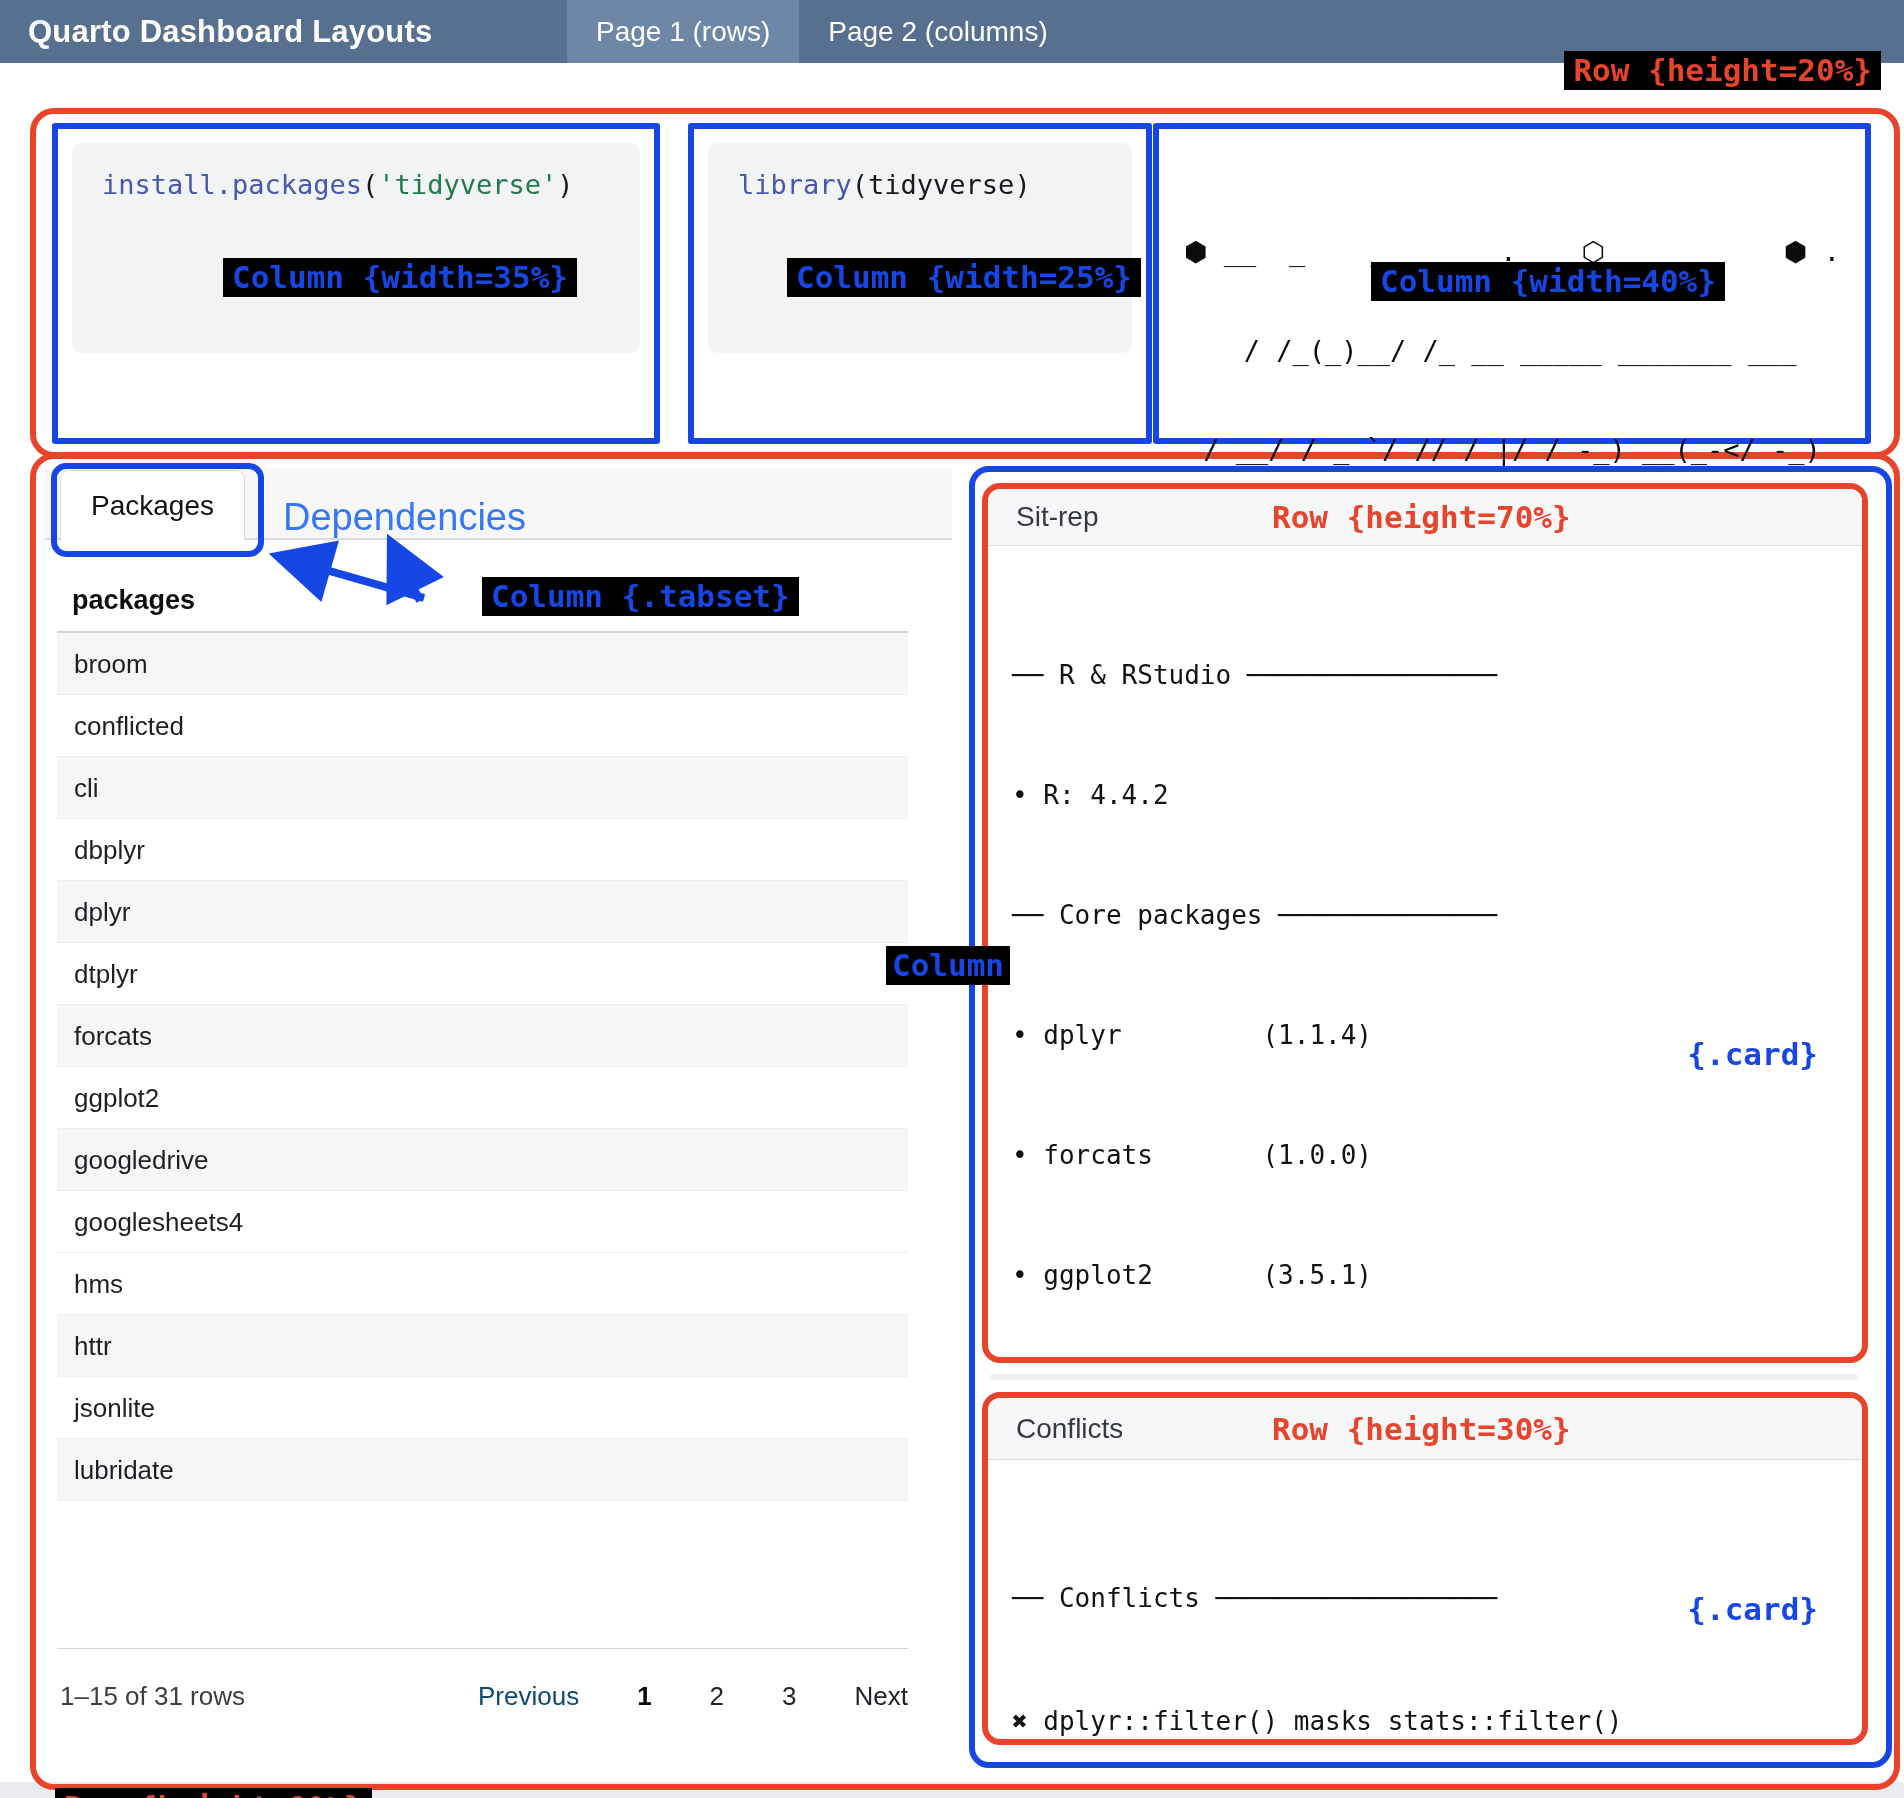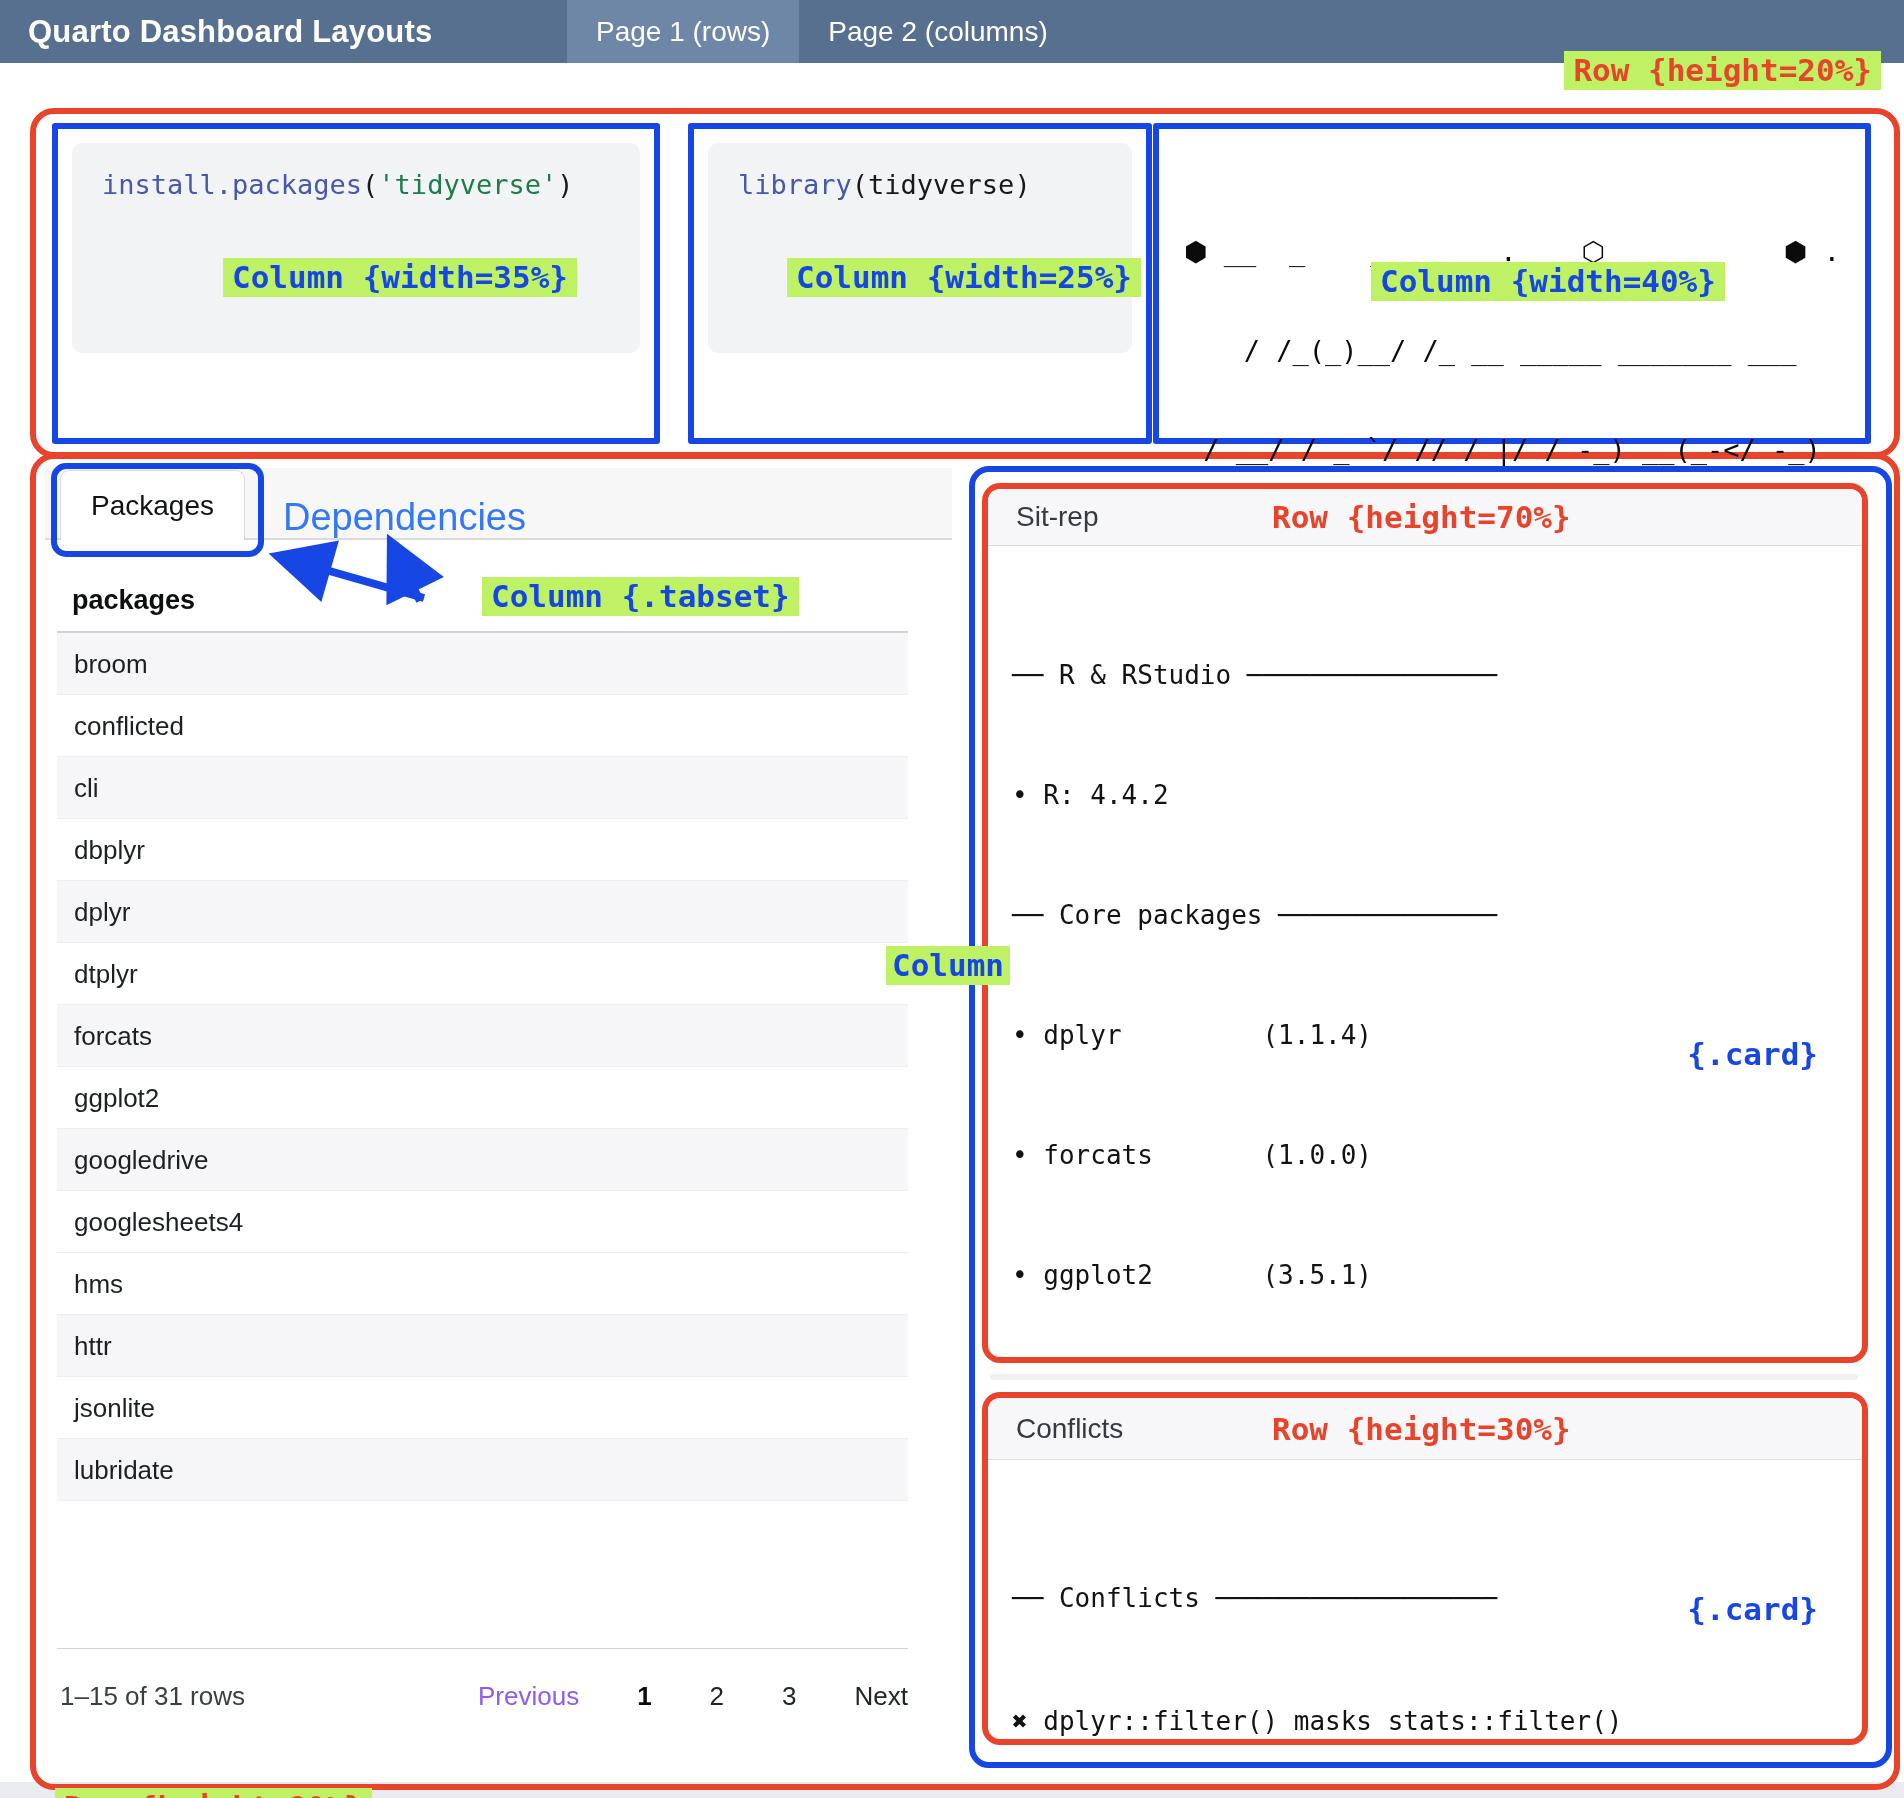--- a/index.html
+++ b/index.html
@@ -10,21 +10,21 @@
   .navbar{position:absolute;left:0;top:0;width:1904px;height:63px;background:#57708F;display:flex;align-items:center;}
   .navbar-title{margin-left:28px;color:#ffffff;font-size:31px;font-weight:600;letter-spacing:.2px;}
   .navbar-tabs{position:absolute;left:567px;top:0;height:63px;display:flex;}
   .nav-tab{height:63px;display:flex;align-items:center;padding:0 29px;color:#ffffff;font-size:28px;cursor:pointer;}
   .nav-tab.active{background:#6E87A6;}
 
   
   .ann{font-family:"DejaVu Sans Mono",monospace;font-weight:bold;font-size:31px;line-height:1.12;white-space:pre;z-index:20;}
   .ann-red{color:#E8432B;}
   .ann-blue{color:#1646E4;margin-left:44px;}
-  .ann-bg{background:#bef264;padding:2px 9px;}
+  .ann-bg{background:#000000;padding:2px 9px;}
 
   
   .red-box{border:6px solid #E8432B;border-radius:24px;z-index:5;}
   .blue-box{border:6px solid #1646E4;border-radius:3px;background:#ffffff;z-index:6;}
   .blue-box-hollow{border:6px solid #1646E4;border-radius:20px;background:transparent;z-index:6;}
 
   
   .codeblock{position:absolute;left:14px;top:14px;right:14px;height:210px;background:#F1F3F5;border-radius:10px;
              font-family:"DejaVu Sans Mono",monospace;font-size:27px;color:#111111;padding:26px 0 0 30px;box-sizing:border-box;white-space:pre;}
   .tok-fn{color:#4758AB;}
@@ -42,21 +42,21 @@
   .tab-link{position:absolute;left:283px;top:496px;font-size:38px;color:#3478F6;z-index:8;cursor:pointer;}
 
   
   .tbl-header{position:absolute;left:72px;top:585px;font-size:27px;font-weight:bold;color:#0e0f10;z-index:2;}
   .tbl-rows{position:absolute;left:57px;top:631px;width:851px;border-top:2px solid #CFD3D7;z-index:1;}
   .tbl-row{height:62px;line-height:62px;padding-left:17px;font-size:26px;color:#1d2022;box-sizing:border-box;border-bottom:1px solid #EDEEF0;}
   .tbl-row.odd{background:#F6F6F8;}
   .pag-divider{position:absolute;left:57px;top:1648px;width:851px;height:1px;background:#D2D6DA;}
   .pag-info{position:absolute;left:60px;top:1681px;font-size:26px;color:#3A3F44;}
   .pag-controls{position:absolute;left:478px;top:1681px;width:430px;display:flex;justify-content:space-between;font-size:26px;color:#212529;}
-  .pag-prev{color:#8b5cf6;cursor:default;}
+  .pag-prev{color:#0c4a6e;cursor:default;}
   .pag-num{cursor:pointer;}
   .pag-num.current{font-weight:bold;color:#0B0C0D;}
   .pag-next{cursor:pointer;}
 
   
   .qcard{position:absolute;background:#ffffff;border:6px solid #E8432B;border-radius:18px;box-sizing:border-box;overflow:hidden;z-index:7;}
   .qcard-header{height:56px;background:#F7F7F9;border-bottom:1px solid #D9DCE0;display:flex;align-items:center;padding-left:28px;position:relative;}
   .qcard-title{font-size:28px;color:#343A40;}
   .qcard-header .ann{position:absolute;left:284px;top:50%;transform:translateY(-50%);}
   .console{font-family:"DejaVu Sans Mono",monospace;font-size:26px;color:#121212;white-space:pre;}

